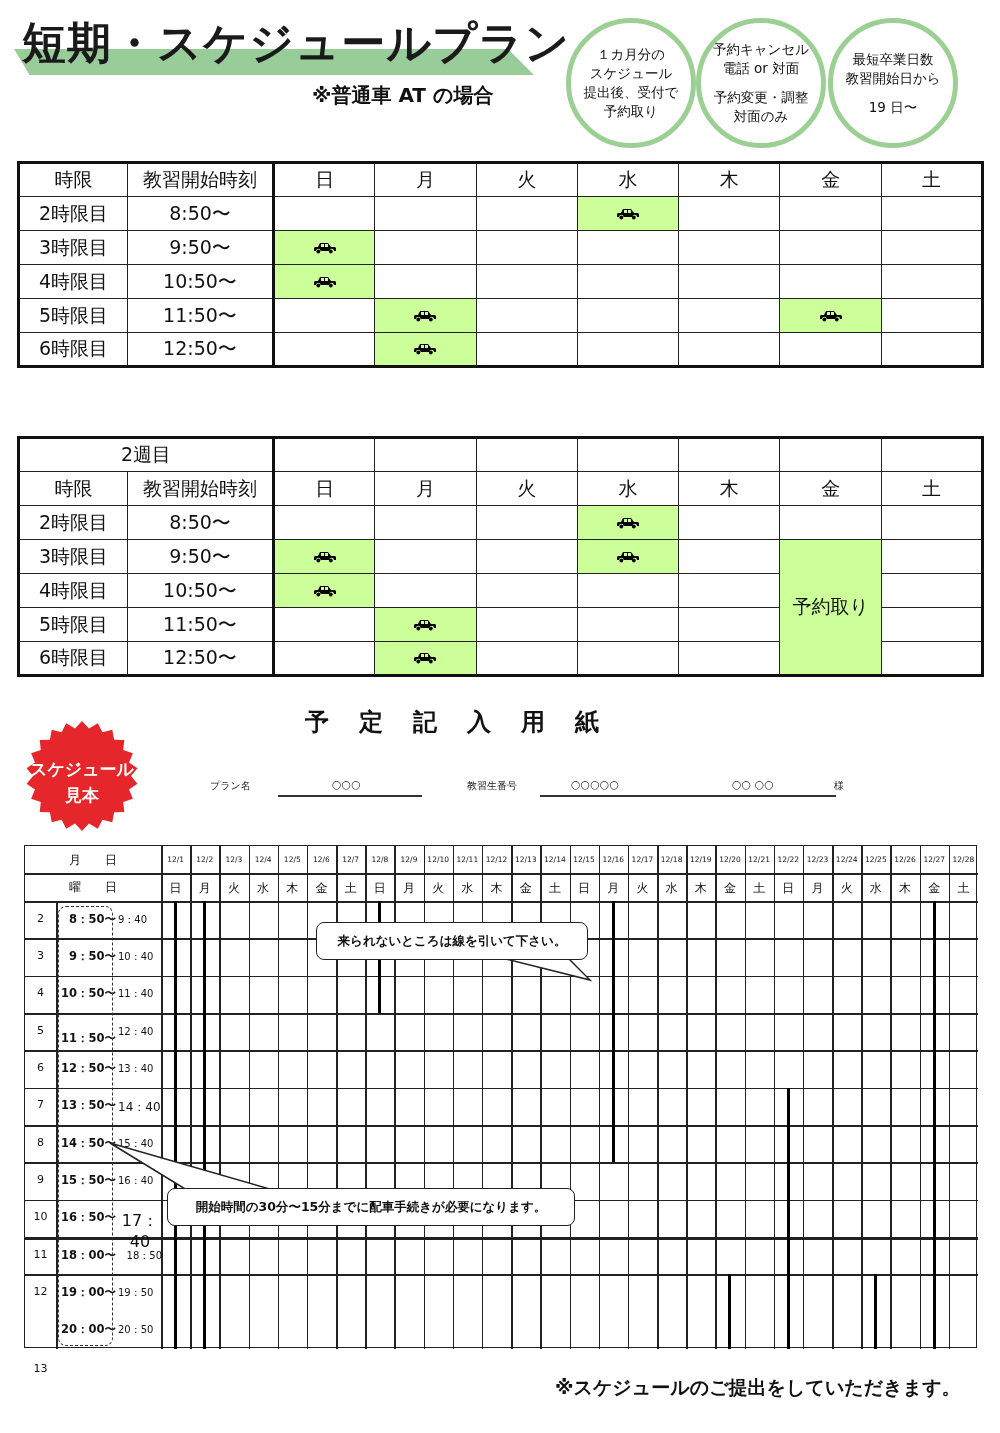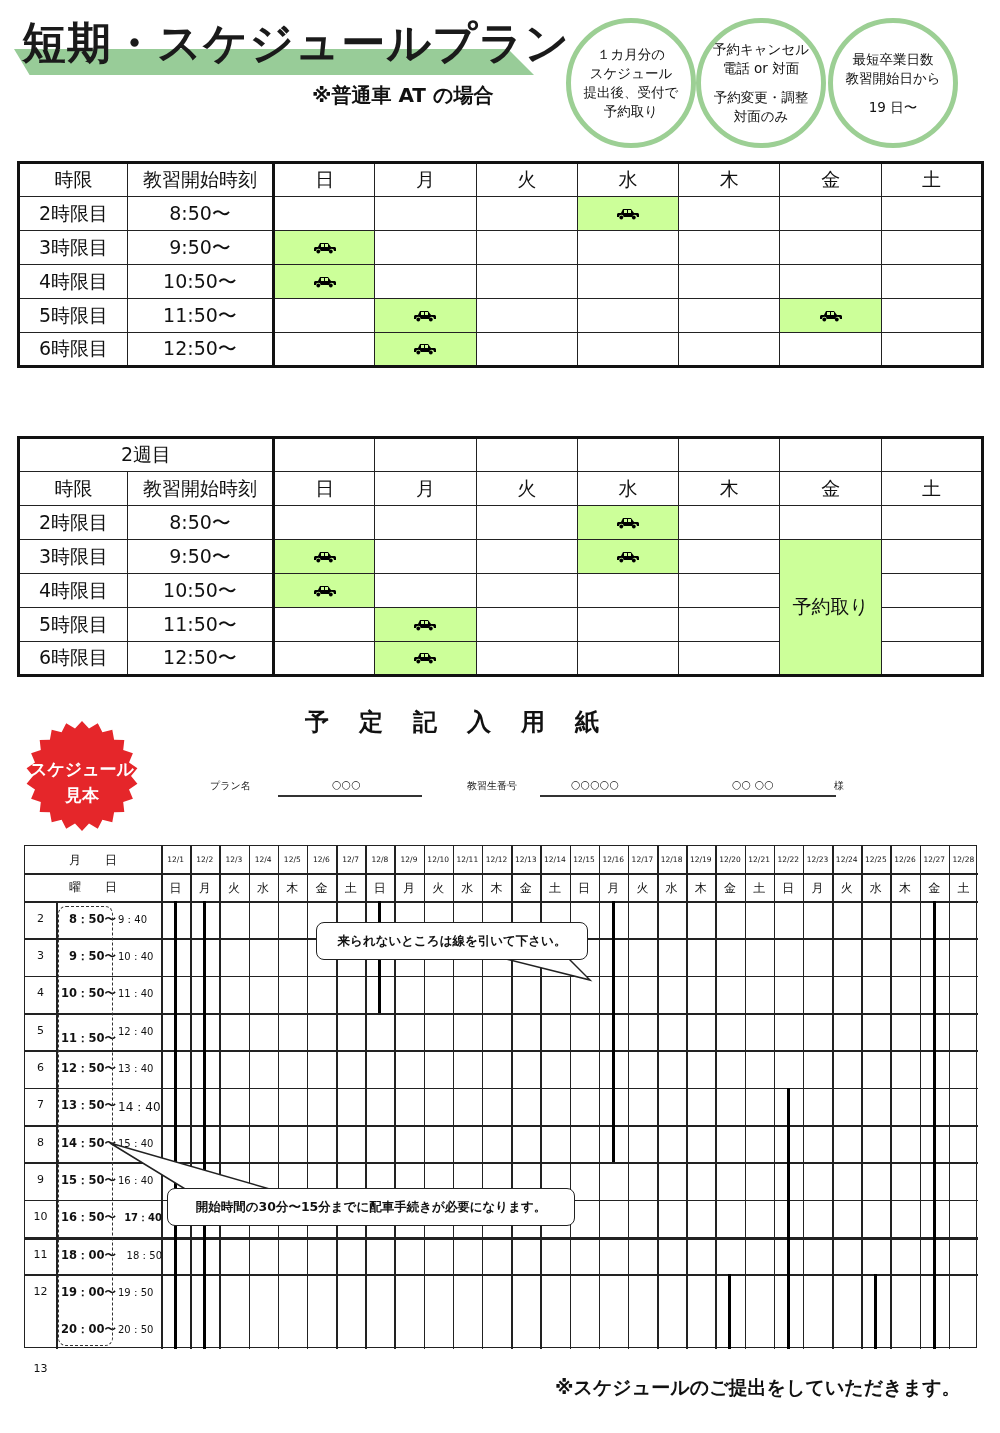--- a/index.html
+++ b/index.html
@@ -676,21 +676,21 @@
     <div style="position:absolute;left:720.5714285714286px;top:317.33333333333337px;width:27.178571428571427px;height:35.333333333333336px;"></div>
     <div style="position:absolute;left:749.75px;top:317.33333333333337px;width:27.178571428571427px;height:35.333333333333336px;"></div>
     <div style="position:absolute;left:778.9285714285714px;top:317.33333333333337px;width:27.178571428571427px;height:35.333333333333336px;"></div>
     <div style="position:absolute;left:808.1071428571428px;top:317.33333333333337px;width:27.178571428571427px;height:35.333333333333336px;"></div>
     <div style="position:absolute;left:837.2857142857142px;top:317.33333333333337px;width:27.178571428571427px;height:35.333333333333336px;"></div>
     <div style="position:absolute;left:866.4642857142857px;top:317.33333333333337px;width:27.178571428571427px;height:35.333333333333336px;"></div>
     <div style="position:absolute;left:895.6428571428571px;top:317.33333333333337px;width:27.178571428571427px;height:35.333333333333336px;"></div>
     <div style="position:absolute;left:924.8214285714286px;top:317.33333333333337px;width:27.178571428571427px;height:35.333333333333336px;"></div>
     <div class="cell-text" style="left:0;top:364.33333333333337px;width:31px;font-size:11px;">10</div>
     <div class="cell-text" style="left:33px;top:364.33333333333337px;width:58px;font-weight:bold;font-size:11.5px;text-align:right;"><span>16：50</span>〜</div>
-    <div class="cell-text" style="left:93px;top:365.33333333333337px;width:44px;font-size:10px;text-align:right;font-weight:bold;">17：40</div>
+    <div class="cell-text" style="left:93px;top:365.33333333333337px;width:44px;font-size:16px;text-align:center;">17：40</div>
     <div style="position:absolute;left:137px;top:354.6666666666667px;width:27.178571428571427px;height:35.333333333333336px;"></div>
     <div style="position:absolute;left:166.17857142857142px;top:354.6666666666667px;width:27.178571428571427px;height:35.333333333333336px;"></div>
     <div style="position:absolute;left:195.35714285714286px;top:354.6666666666667px;width:27.178571428571427px;height:35.333333333333336px;"></div>
     <div style="position:absolute;left:224.53571428571428px;top:354.6666666666667px;width:27.178571428571427px;height:35.333333333333336px;"></div>
     <div style="position:absolute;left:253.71428571428572px;top:354.6666666666667px;width:27.178571428571427px;height:35.333333333333336px;"></div>
     <div style="position:absolute;left:282.8928571428571px;top:354.6666666666667px;width:27.178571428571427px;height:35.333333333333336px;"></div>
     <div style="position:absolute;left:312.07142857142856px;top:354.6666666666667px;width:27.178571428571427px;height:35.333333333333336px;"></div>
     <div style="position:absolute;left:341.25px;top:354.6666666666667px;width:27.178571428571427px;height:35.333333333333336px;"></div>
     <div style="position:absolute;left:370.42857142857144px;top:354.6666666666667px;width:27.178571428571427px;height:35.333333333333336px;"></div>
     <div style="position:absolute;left:399.60714285714283px;top:354.6666666666667px;width:27.178571428571427px;height:35.333333333333336px;"></div>

